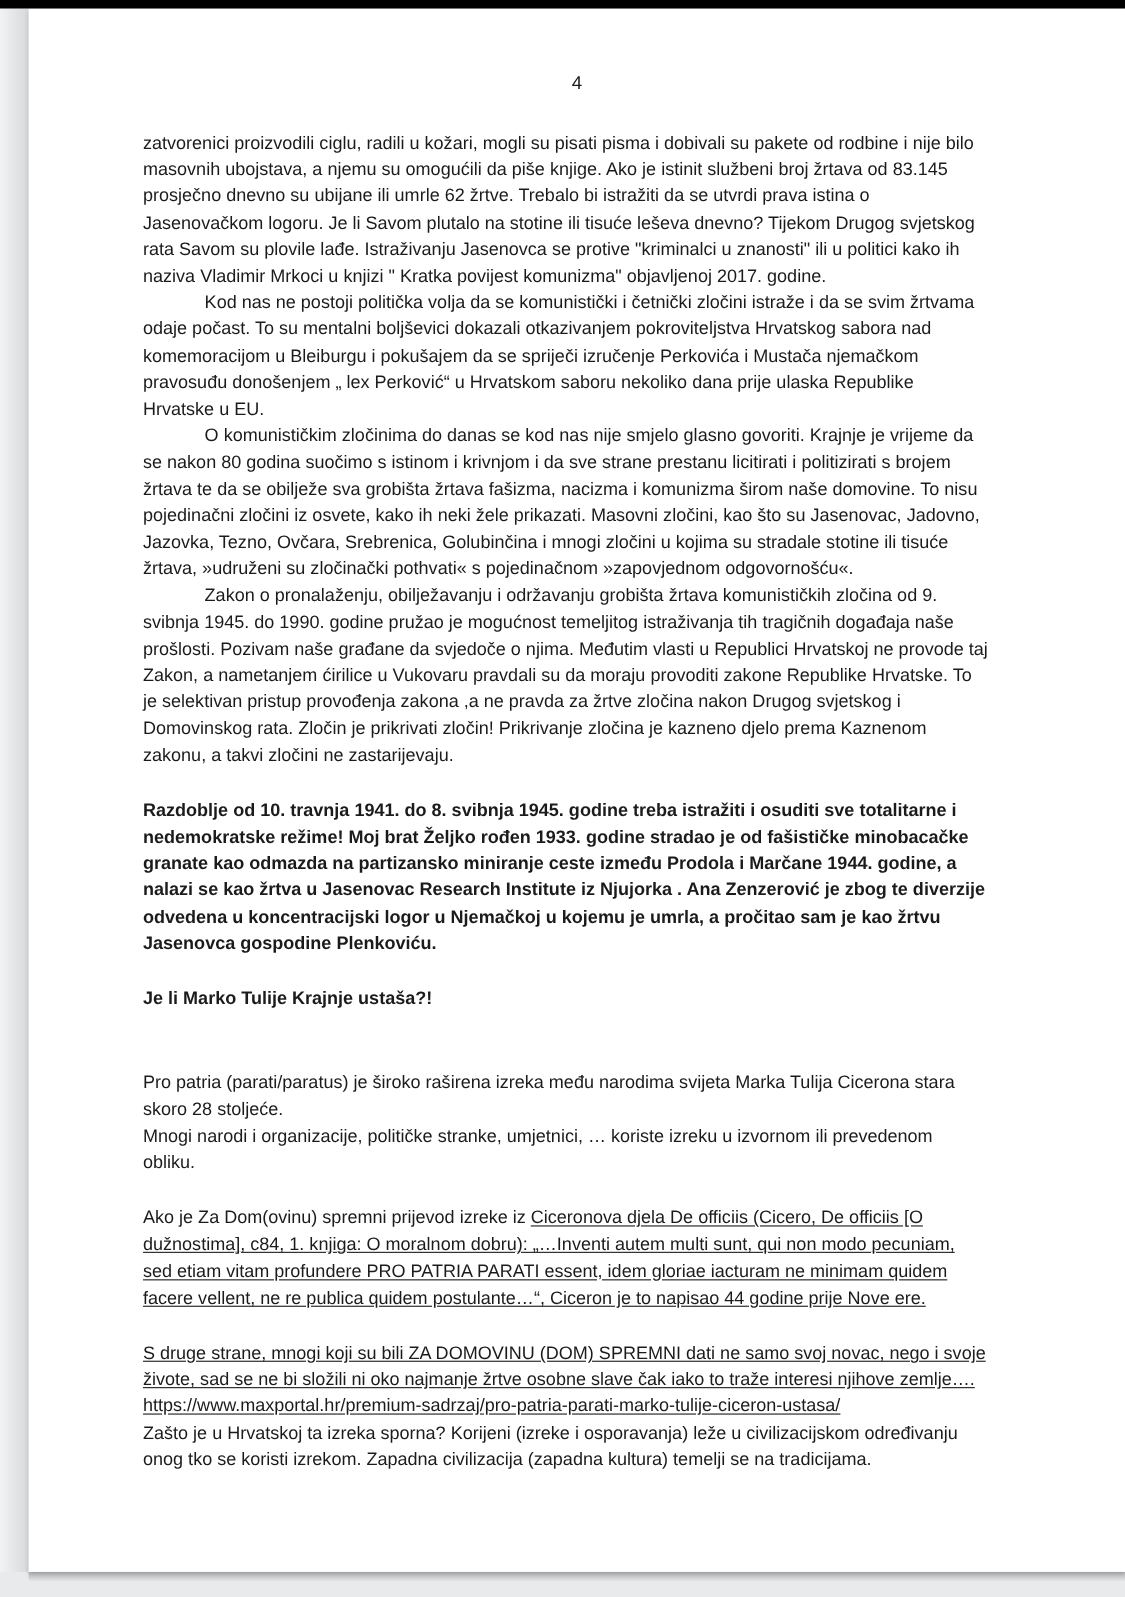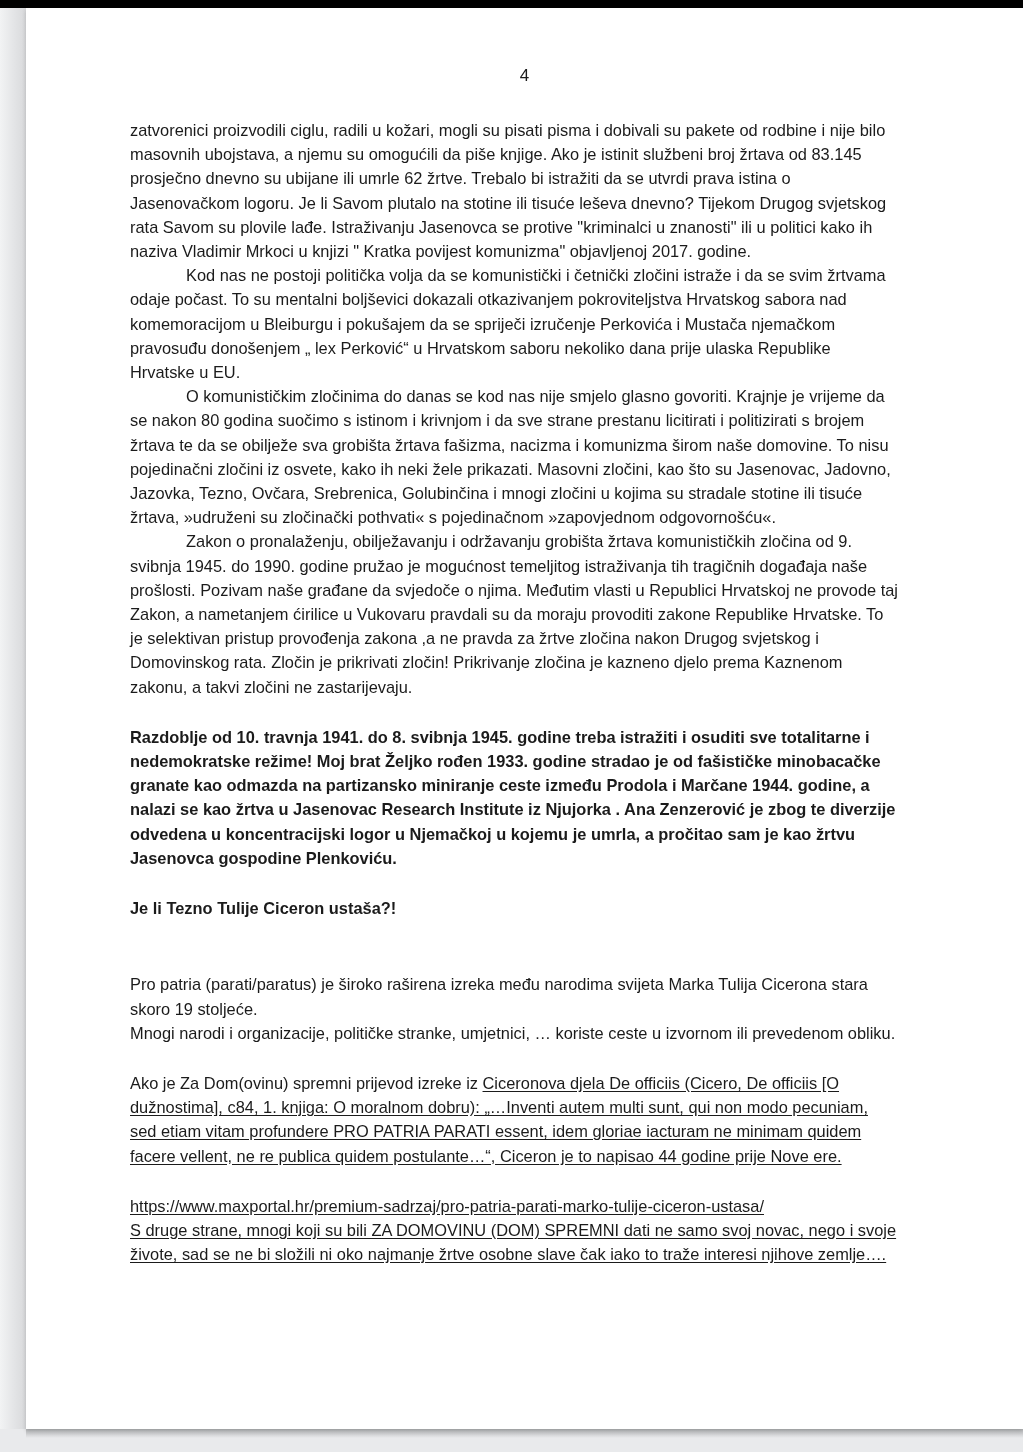--- a/index.html
+++ b/index.html
@@ -122,35 +122,36 @@
     <p class="para indent">O komunističkim zločinima do danas se kod nas nije smjelo glasno govoriti. Krajnje je vrijeme da se nakon 80 godina suočimo s istinom i krivnjom i da sve strane prestanu licitirati i politizirati s brojem žrtava te da se obilježe sva grobišta žrtava fašizma, nacizma i komunizma širom naše domovine. To nisu pojedinačni zločini iz osvete, kako ih neki žele prikazati. Masovni zločini, kao što su Jasenovac, Jadovno, Jazovka, Tezno, Ovčara, Srebrenica, Golubinčina i mnogi zločini u kojima su stradale stotine ili tisuće žrtava, »udruženi su zločinački pothvati« s pojedinačnom »zapovjednom odgovornošću«.</p>
 
     <p class="para indent">Zakon o pronalaženju, obilježavanju i održavanju grobišta žrtava komunističkih zločina od 9. svibnja 1945. do 1990. godine pružao je mogućnost temeljitog istraživanja tih tragičnih događaja naše prošlosti. Pozivam naše građane da svjedoče o njima. Međutim vlasti u Republici Hrvatskoj ne provode taj Zakon, a nametanjem ćirilice u Vukovaru pravdali su da moraju provoditi zakone Republike Hrvatske. To je selektivan pristup provođenja zakona ,a ne pravda za žrtve zločina nakon Drugog svjetskog i Domovinskog rata. Zločin je prikrivati zločin! Prikrivanje zločina je kazneno djelo prema Kaznenom zakonu, a takvi zločini ne zastarijevaju.</p>
 
     <div class="gap-md"></div>
 
     <p class="para bold-block">Razdoblje od 10. travnja 1941. do 8. svibnja 1945. godine treba istražiti i osuditi sve totalitarne i nedemokratske režime!  Moj brat Željko rođen 1933. godine stradao je od fašističke minobacačke granate kao odmazda na partizansko miniranje ceste između Prodola i Marčane 1944. godine, a nalazi se kao žrtva u  Jasenovac Research Institute iz Njujorka . Ana Zenzerović je zbog te diverzije odvedena u koncentracijski logor u Njemačkoj u kojemu je umrla, a pročitao sam je kao žrtvu Jasenovca gospodine Plenkoviću.</p>
 
     <div class="gap-md"></div>
 
-    <p class="para bold-block">Je li Tezno Tulije Ciceron ustaša?!</p>
+    <p class="para bold-block">Je li Marko Tulije Krajnje ustaša?!</p>
 
     <div class="gap-md"></div>
 
 
     <div class="gap-md"></div>
 
-    <p class="para">Pro patria (parati/paratus) je široko raširena izreka među narodima svijeta Marka Tulija Cicerona stara skoro 19 stoljeće.</p>
-    <p class="para">Mnogi narodi i organizacije, političke stranke, umjetnici, … koriste ceste u izvornom ili prevedenom obliku.</p>
+    <p class="para">Pro patria (parati/paratus) je široko raširena izreka među narodima svijeta Marka Tulija Cicerona stara skoro 28 stoljeće.</p>
+    <p class="para">Mnogi narodi i organizacije, političke stranke, umjetnici, … koriste izreku u izvornom ili prevedenom obliku.</p>
 
     <div class="gap-md"></div>
 
     <p class="para"><span>Ako je Za Dom(ovinu) spremni prijevod izreke iz </span><span class="uline">Ciceronova djela De officiis (Cicero, De officiis [O dužnostima], c84, 1. knjiga: O moralnom dobru): „…Inventi autem multi sunt, qui non modo pecuniam, sed etiam vitam profundere PRO PATRIA PARATI essent, idem gloriae iacturam ne minimam quidem facere vellent, ne re publica quidem postulante…“, Ciceron je to napisao 44 godine prije Nove ere.</span></p>
 
     <div class="gap-md"></div>
 
+    <p class="para"><span class="uline">S druge strane, mnogi koji su bili ZA DOMOVINU (DOM) SPREMNI dati ne samo svoj novac, nego i svoje živote, sad se ne bi složili ni oko najmanje žrtve osobne slave čak iako to traže interesi njihove zemlje….</span></p>
+
     <p class="para"><span class="uline">https://www.maxportal.hr/premium-sadrzaj/pro-patria-parati-marko-tulije-ciceron-ustasa/</span></p>
 
-    <p class="para"><span class="uline">S druge strane, mnogi koji su bili ZA DOMOVINU (DOM) SPREMNI dati ne samo svoj novac, nego i svoje živote, sad se ne bi složili ni oko najmanje žrtve osobne slave čak iako to traže interesi njihove zemlje….</span></p>
-
+    <p class="para">Zašto je u Hrvatskoj ta izreka sporna? Korijeni (izreke i osporavanja) leže u civilizacijskom određivanju onog tko se koristi izrekom. Zapadna civilizacija (zapadna kultura) temelji se na tradicijama.</p>
 
   </div>
 </div>
 
 </body></html>

